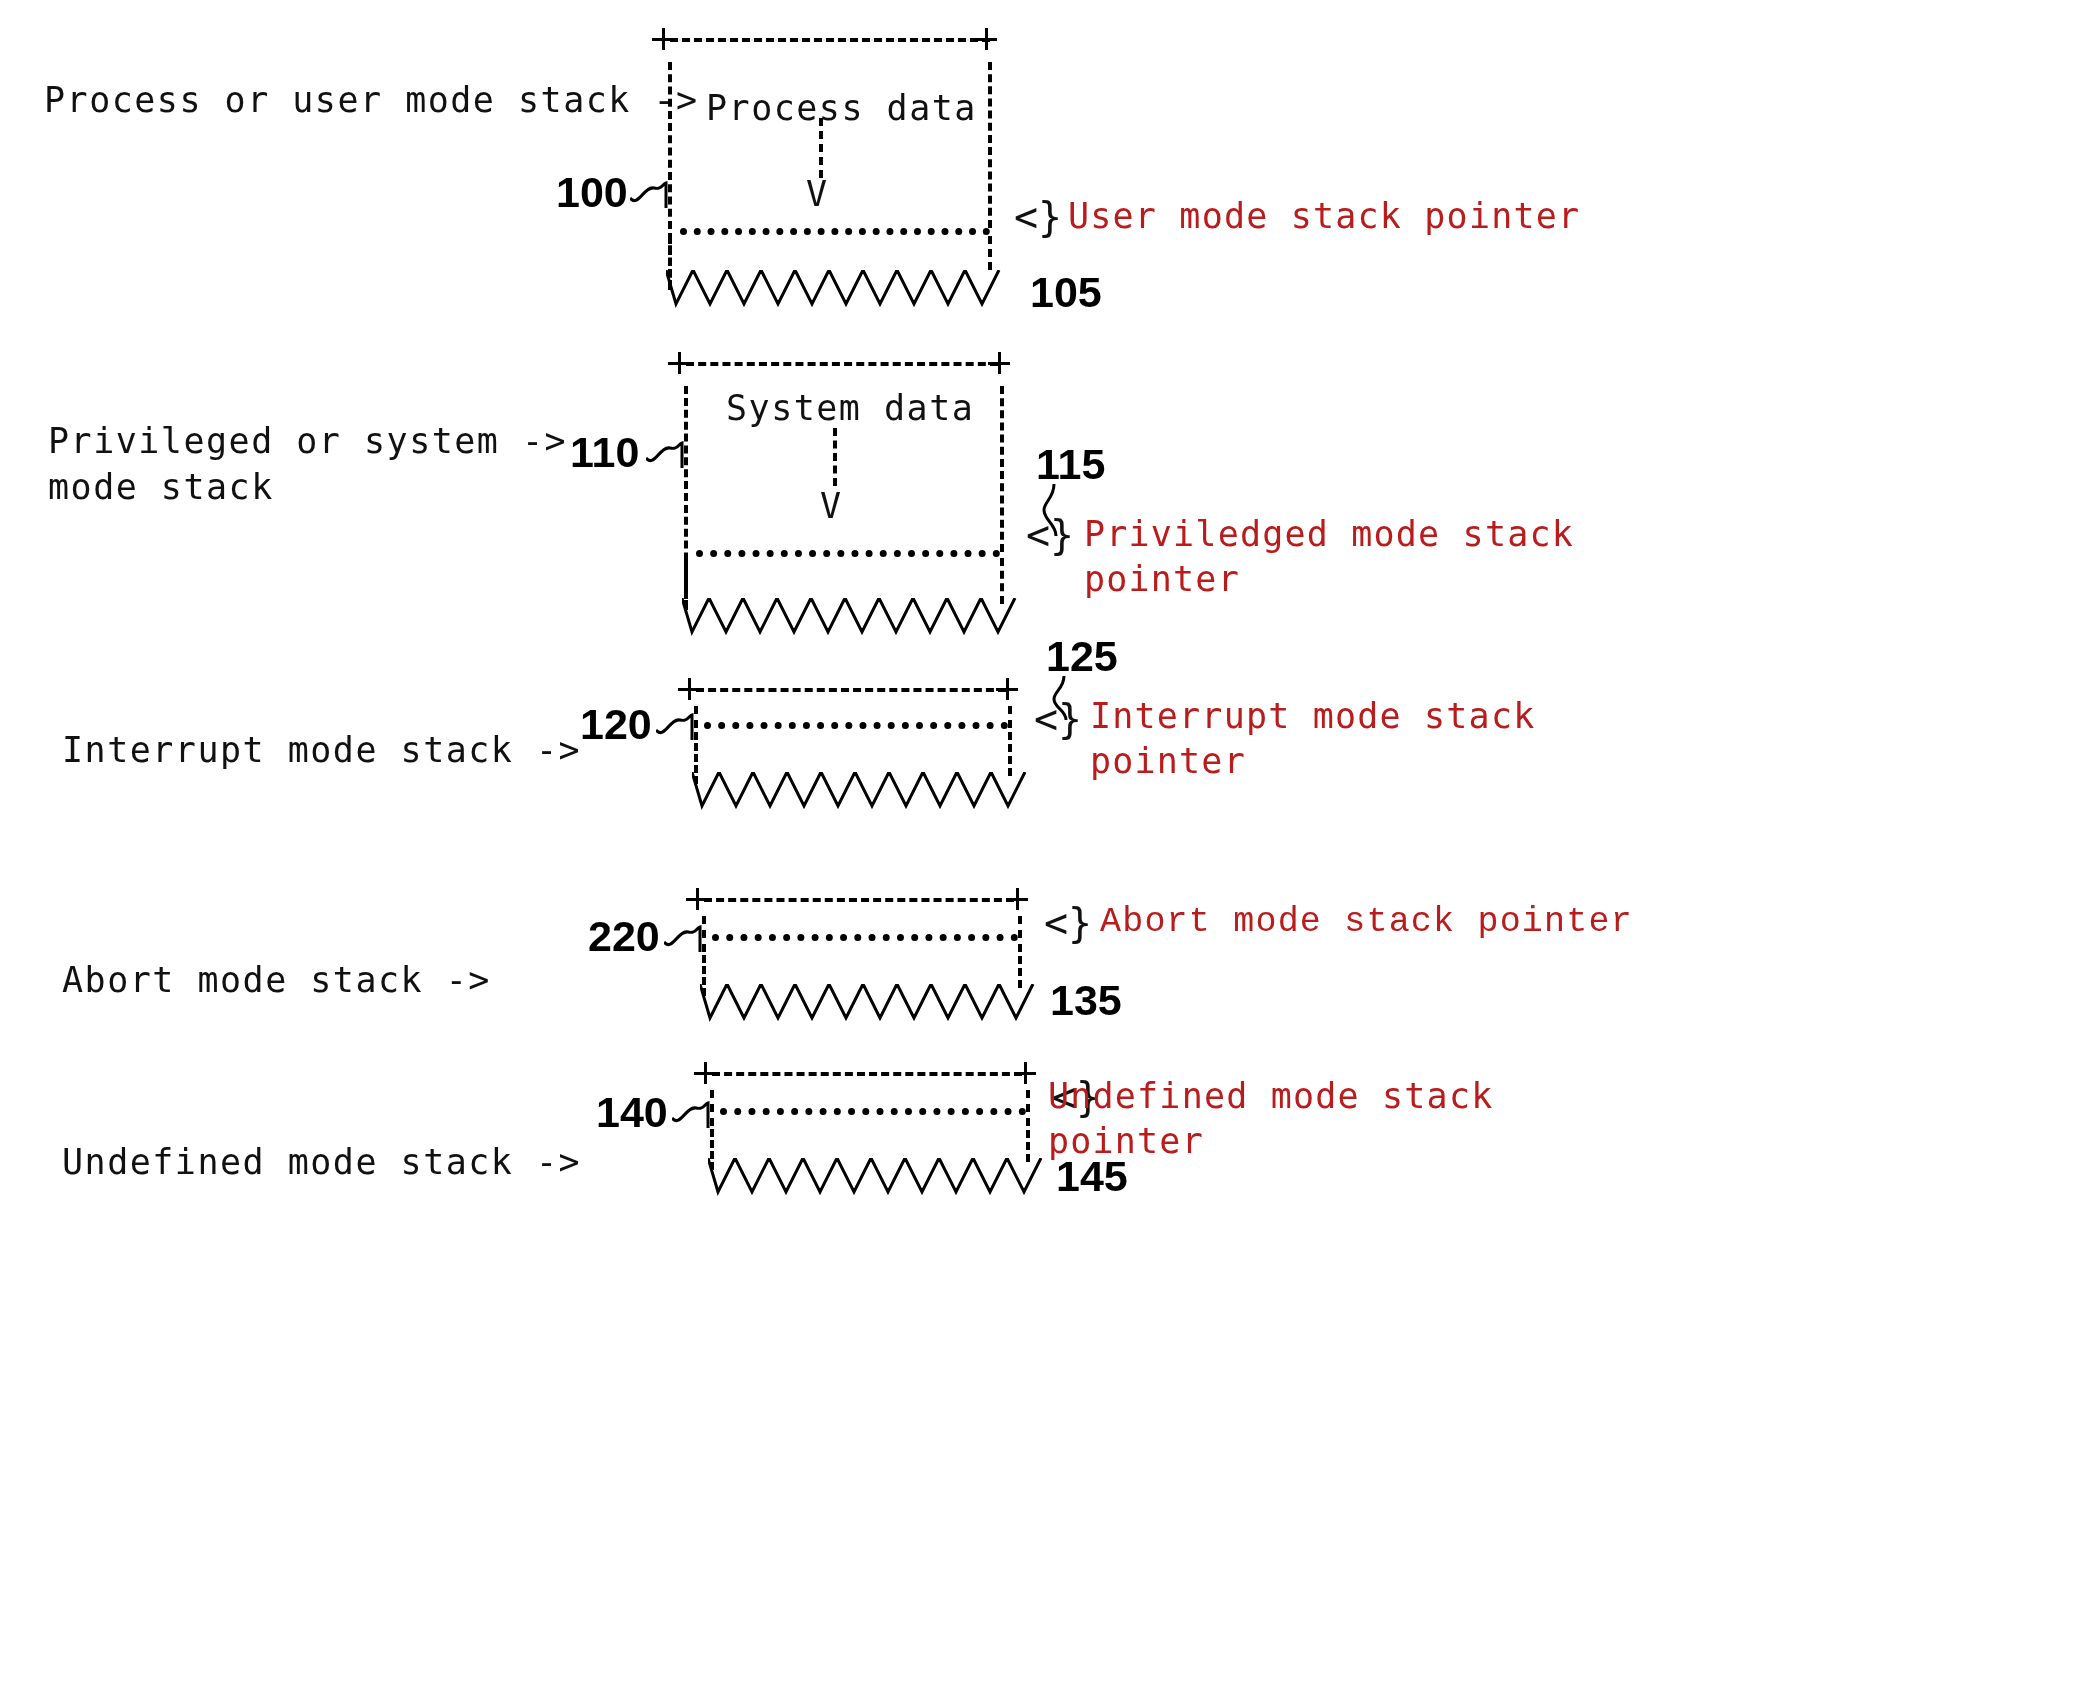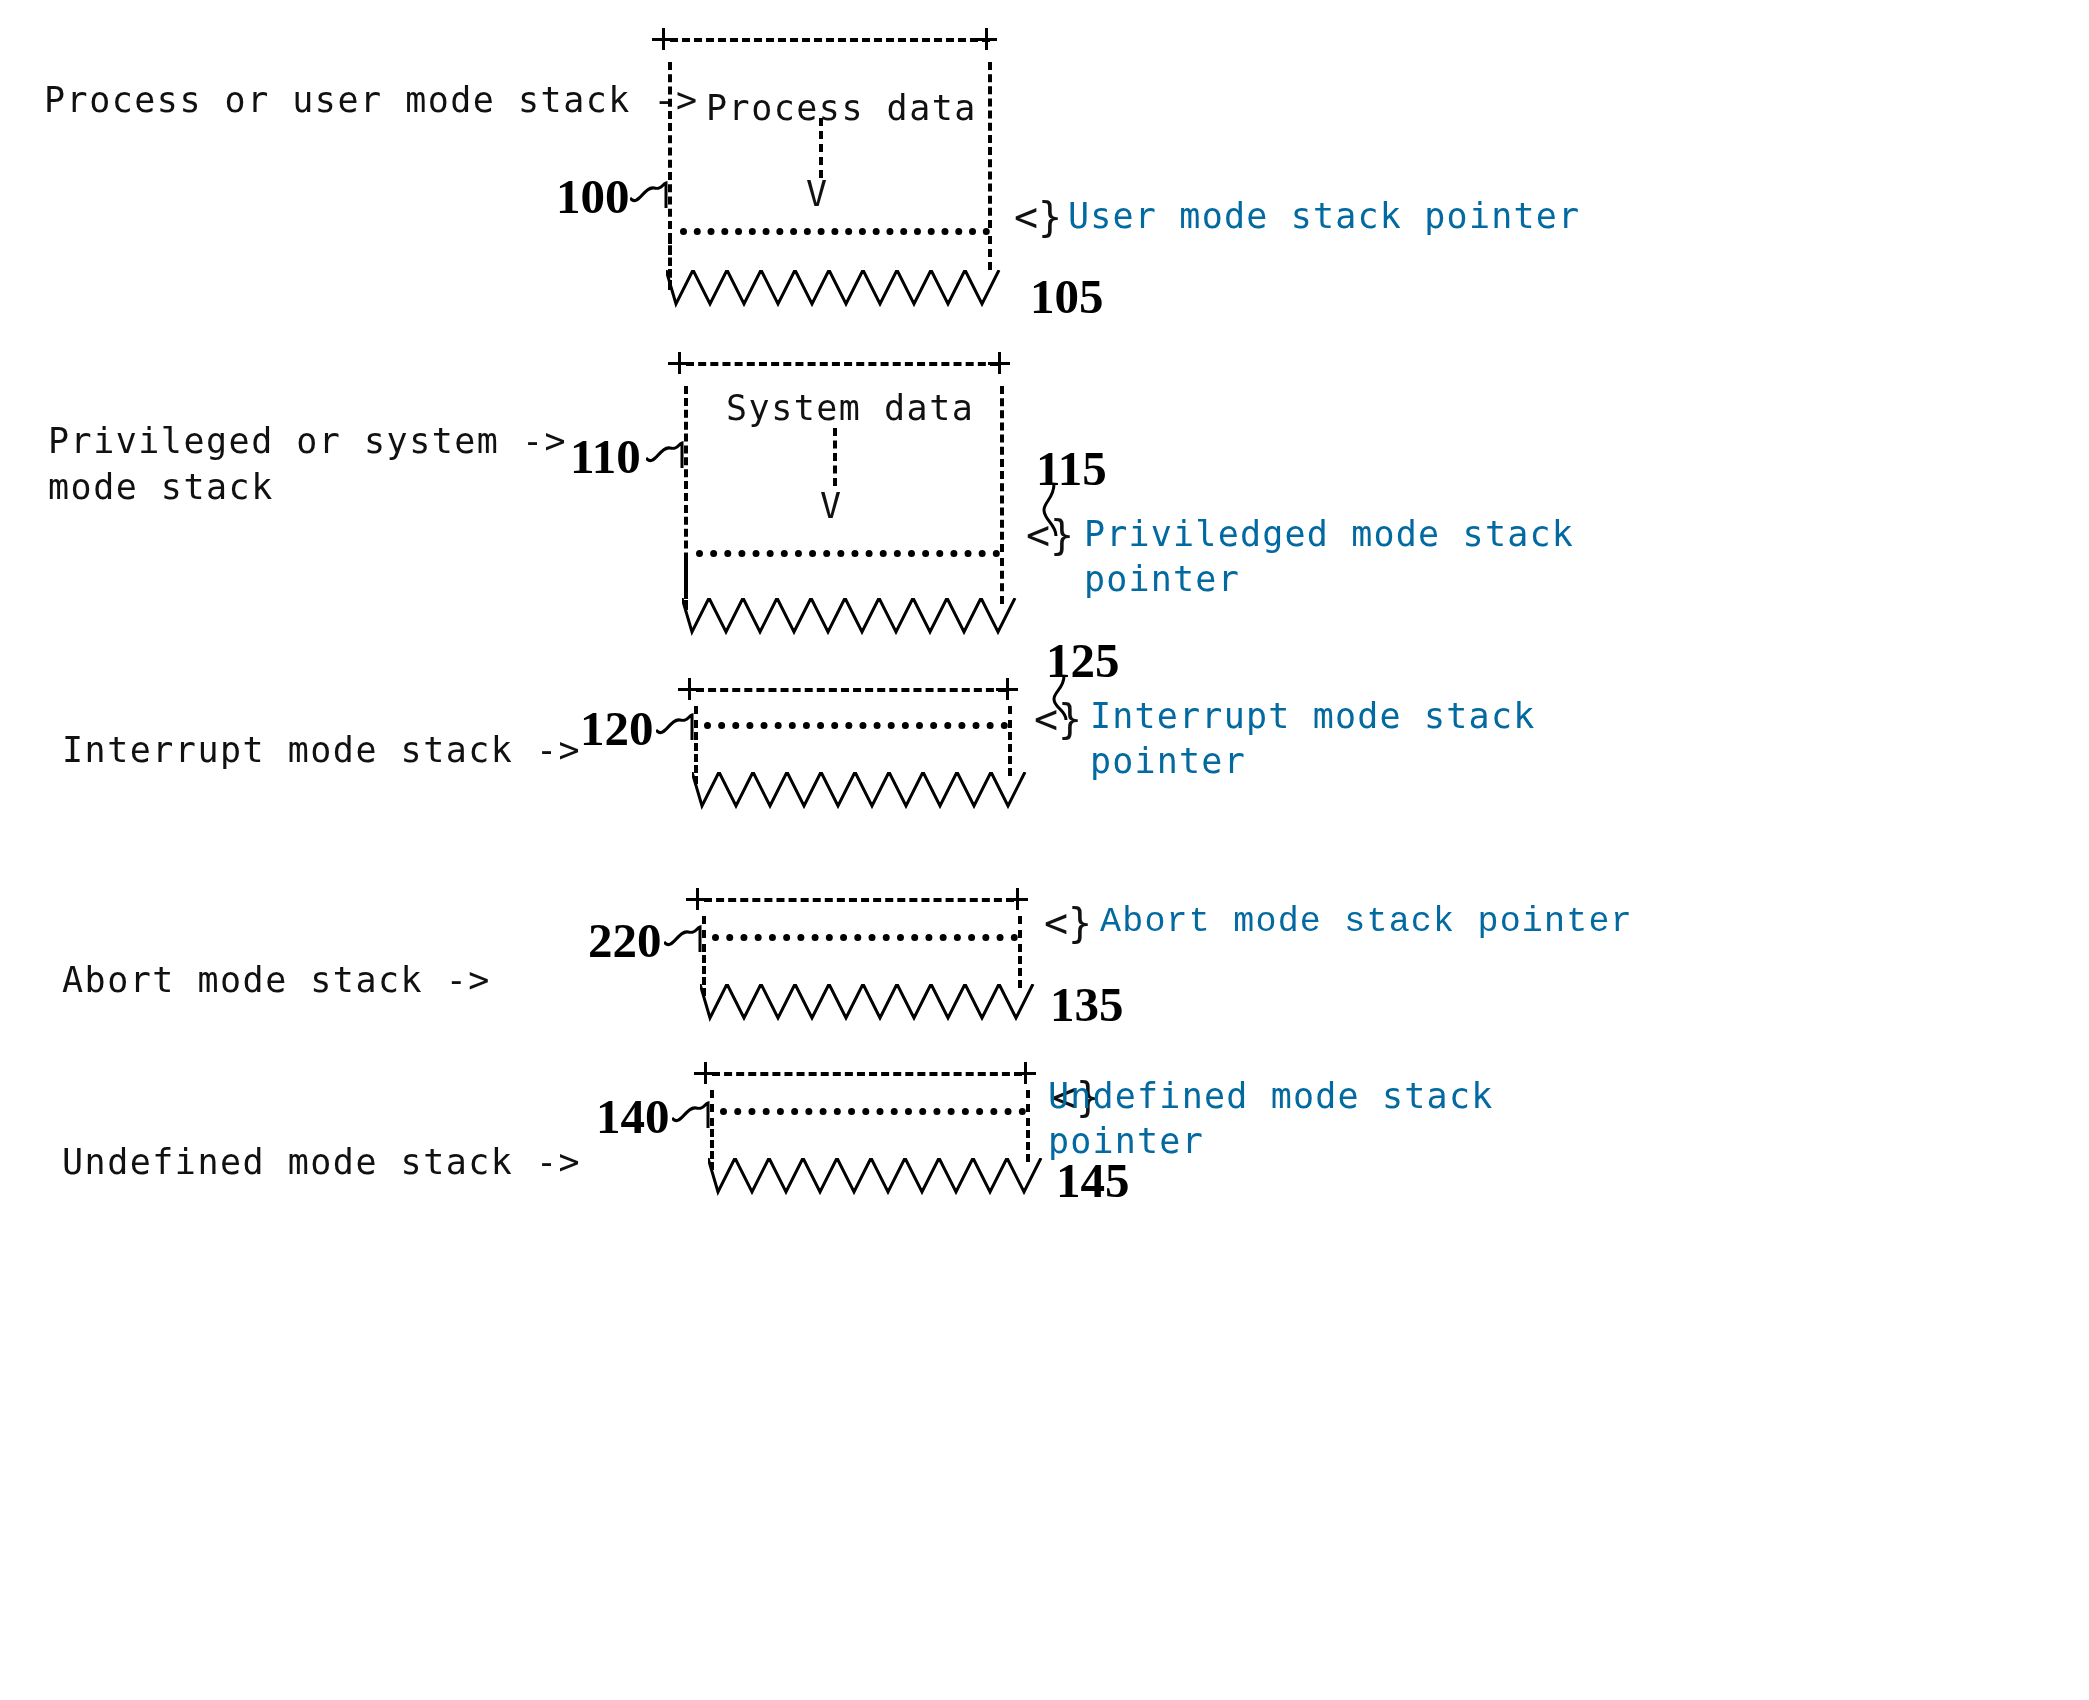--- a/index.html
+++ b/index.html
@@ -35,27 +35,27 @@
     white-space: pre;
     color: #111;
   }
 
   .right-label {
     font-family: "DejaVu Sans Mono", "Liberation Mono", monospace;
     font-size: 35px;
     letter-spacing: 1.2px;
     line-height: 1.28;
     white-space: pre;
-    color: #0369a1;
+    color: #b91c1c;
   }
 
   .ref-num {
-    font-family: Liberation Serif, serif;
+    font-family: Liberation Sans, sans-serif;
     font-weight: bold;
-    font-size: 49px;
+    font-size: 43px;
     letter-spacing: 0px;
     color: #000;
   }
 
   .box-text {
     font-family: "DejaVu Sans Mono", "Liberation Mono", monospace;
     font-size: 35px;
     letter-spacing: 1.5px;
     white-space: pre;
     color: #111;

